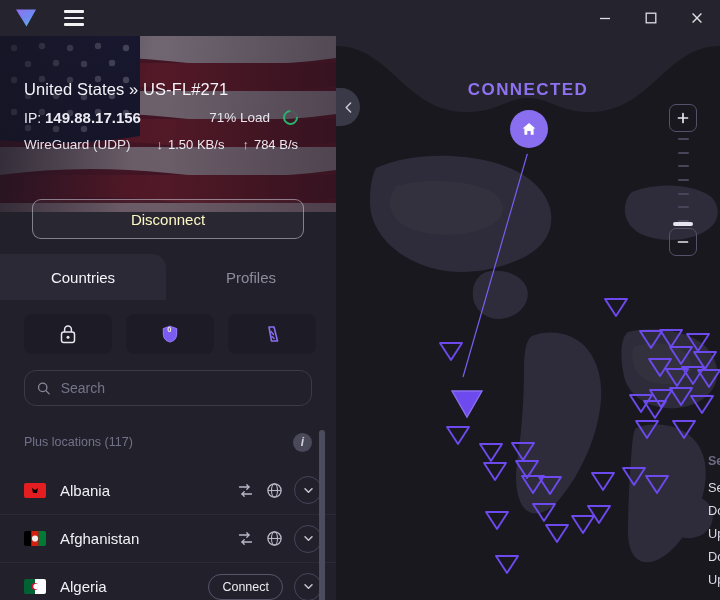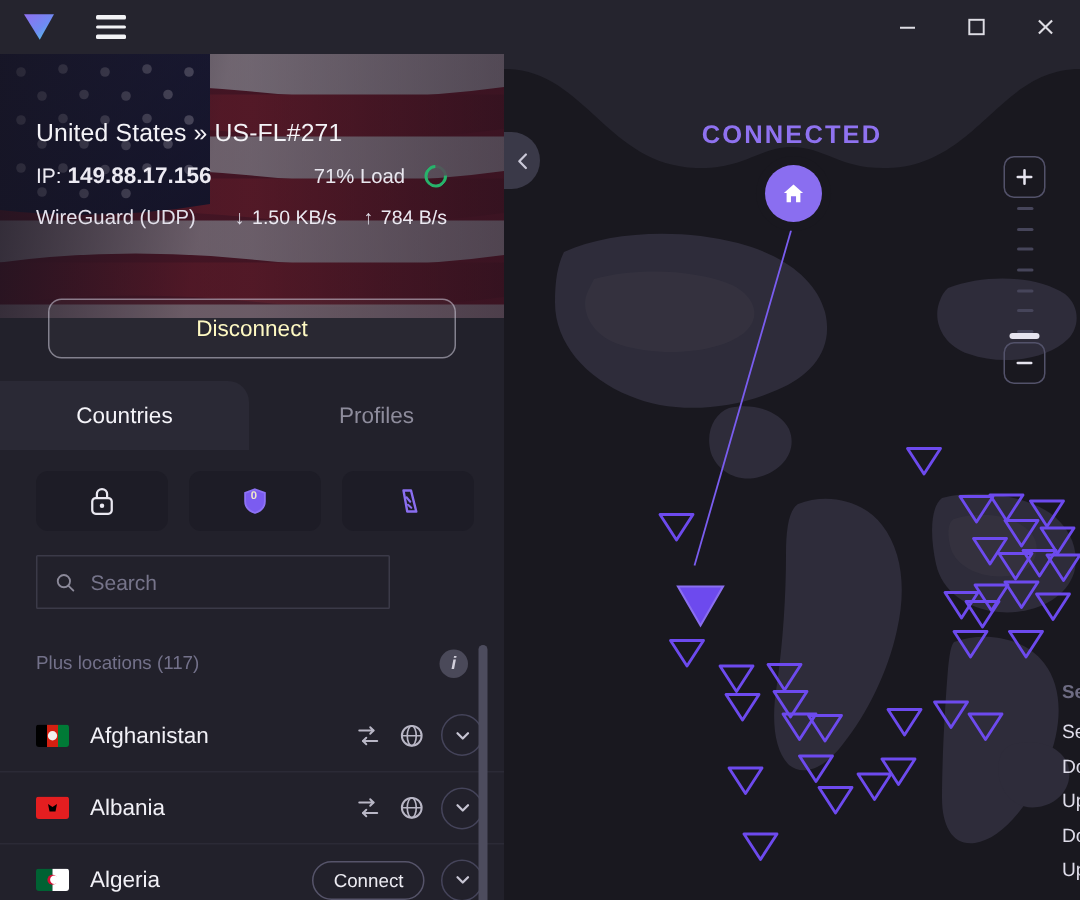--- a/index.html
+++ b/index.html
@@ -70,22 +70,22 @@
   .tab-active { left: 0; width: 166px; background: #2a2935; color: #f5f4f9;
     border-top-right-radius: 14px; }
   .tab-inactive { left: 166px; width: 170px; color: #8e8c9c; }
 
   
   .feat-row { position: absolute; top: 278px; left: 24px; display: flex; gap: 14px; }
   .feat-btn { width: 88px; height: 40px; border-radius: 8px; background: #1d1c26;
     display: flex; align-items: center; justify-content: center; cursor: pointer; position: relative; }
 
   
-  .search-box { position: absolute; top: 334px; left: 24px; width: 236px; height: 36px;
-    border: 1px solid #3b3a48; border-radius: 1px; display: flex; align-items: center;
+  .search-box { position: absolute; top: 334px; left: 24px; width: 288px; height: 36px;
+    border: 1px solid #3b3a48; border-radius: 12px; display: flex; align-items: center;
     padding: 0 12px; gap: 10px; cursor: text; }
   .search-box input { background: transparent; border: 0; outline: 0; color: #d9d7e2;
     font-size: 14px; font-family: "Liberation Sans", sans-serif; width: 100%; }
   .search-box input::placeholder { color: #76748a; }
 
   
   .plus-row { position: absolute; top: 394px; left: 24px; width: 288px; height: 24px;
     display: flex; align-items: center; text-align: center; }
   .plus-label { font-size: 12.5px; color: #73718a; }
   .info-icon { margin-left: auto; width: 19px; height: 19px; border-radius: 50%;
@@ -313,57 +313,57 @@
     <div class="plus-row">
       <span class="plus-label">Plus locations (117)</span>
       <span class="info-icon">i</span>
     </div>
 
     <div class="list">
 
       <div class="crow">
         <span class="flag">
           <svg width="22" height="15" viewBox="0 0 22 15">
+              <rect width="22" height="15" fill="#e41e20"></rect>
+              <path d="M8 5 l3 2 l3 -2 l-1 5 h-4 Z" fill="#000"></path>
+            </svg>
+        </span>
+        <span class="cname">Albania</span>
+        <span class="crow-actions">
+          <span class="ic">
+            <svg width="17" height="17" viewBox="0 0 17 17">
+                <path d="M2.5 5 H12 l-2.2 -2.2 M14.5 12 H5 l2.2 2.2" fill="none" stroke="#b9b7c6" stroke-width="1.3" stroke-linecap="round" stroke-linejoin="round"></path>
+                <path d="M12 5 l-2.2 2.2 M5 12 l2.2 -2.2" fill="none" stroke="#b9b7c6" stroke-width="1.3" stroke-linecap="round"></path>
+              </svg>
+          </span>
+          <span class="ic">
+            <svg width="17" height="17" viewBox="0 0 17 17">
+                <circle cx="8.5" cy="8.5" r="6.6" fill="none" stroke="#b9b7c6" stroke-width="1.3"></circle>
+                <ellipse cx="8.5" cy="8.5" rx="3" ry="6.6" fill="none" stroke="#b9b7c6" stroke-width="1.1"></ellipse>
+                <path d="M2 8.5 H15" stroke="#b9b7c6" stroke-width="1.1"></path>
+              </svg>
+          </span>
+          <span class="chev">
+            <svg width="13" height="13" viewBox="0 0 13 13">
+                <path d="M3 4.8 L6.5 8.3 L10 4.8" fill="none" stroke="#c6c4d2" stroke-width="1.5" stroke-linecap="round" stroke-linejoin="round"></path>
+              </svg>
+          </span>
+        </span>
+      </div>
+
+      <div class="crow">
+        <span class="flag">
+          <svg width="22" height="15" viewBox="0 0 22 15">
               <rect width="7.34" height="15" fill="#000"></rect>
               <rect x="7.34" width="7.33" height="15" fill="#d32011"></rect>
               <rect x="14.67" width="7.33" height="15" fill="#007a36"></rect>
               <circle cx="11" cy="7.5" r="3.1" fill="#f0f0f0"></circle>
             </svg>
         </span>
         <span class="cname">Afghanistan</span>
-        <span class="crow-actions">
-          <span class="ic">
-            <svg width="17" height="17" viewBox="0 0 17 17">
-                <path d="M2.5 5 H12 l-2.2 -2.2 M14.5 12 H5 l2.2 2.2" fill="none" stroke="#b9b7c6" stroke-width="1.3" stroke-linecap="round" stroke-linejoin="round"></path>
-                <path d="M12 5 l-2.2 2.2 M5 12 l2.2 -2.2" fill="none" stroke="#b9b7c6" stroke-width="1.3" stroke-linecap="round"></path>
-              </svg>
-          </span>
-          <span class="ic">
-            <svg width="17" height="17" viewBox="0 0 17 17">
-                <circle cx="8.5" cy="8.5" r="6.6" fill="none" stroke="#b9b7c6" stroke-width="1.3"></circle>
-                <ellipse cx="8.5" cy="8.5" rx="3" ry="6.6" fill="none" stroke="#b9b7c6" stroke-width="1.1"></ellipse>
-                <path d="M2 8.5 H15" stroke="#b9b7c6" stroke-width="1.1"></path>
-              </svg>
-          </span>
-          <span class="chev">
-            <svg width="13" height="13" viewBox="0 0 13 13">
-                <path d="M3 4.8 L6.5 8.3 L10 4.8" fill="none" stroke="#c6c4d2" stroke-width="1.5" stroke-linecap="round" stroke-linejoin="round"></path>
-              </svg>
-          </span>
-        </span>
-      </div>
-
-      <div class="crow">
-        <span class="flag">
-          <svg width="22" height="15" viewBox="0 0 22 15">
-              <rect width="22" height="15" fill="#e41e20"></rect>
-              <path d="M8 5 l3 2 l3 -2 l-1 5 h-4 Z" fill="#000"></path>
-            </svg>
-        </span>
-        <span class="cname">Albania</span>
         <span class="crow-actions">
           <span class="ic">
             <svg width="17" height="17" viewBox="0 0 17 17">
                 <path d="M2.5 5 H12 l-2.2 -2.2 M14.5 12 H5 l2.2 2.2" fill="none" stroke="#b9b7c6" stroke-width="1.3" stroke-linecap="round" stroke-linejoin="round"></path>
                 <path d="M12 5 l-2.2 2.2 M5 12 l2.2 -2.2" fill="none" stroke="#b9b7c6" stroke-width="1.3" stroke-linecap="round"></path>
               </svg>
           </span>
           <span class="ic">
             <svg width="17" height="17" viewBox="0 0 17 17">
                 <circle cx="8.5" cy="8.5" r="6.6" fill="none" stroke="#b9b7c6" stroke-width="1.3"></circle>

